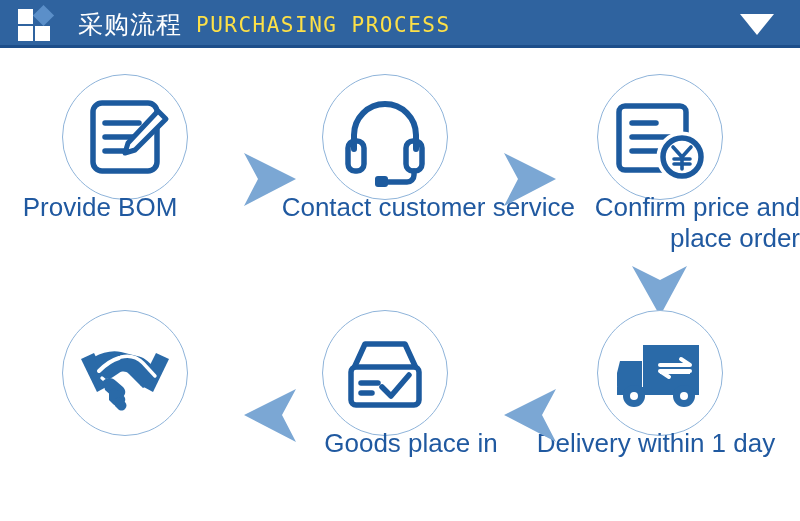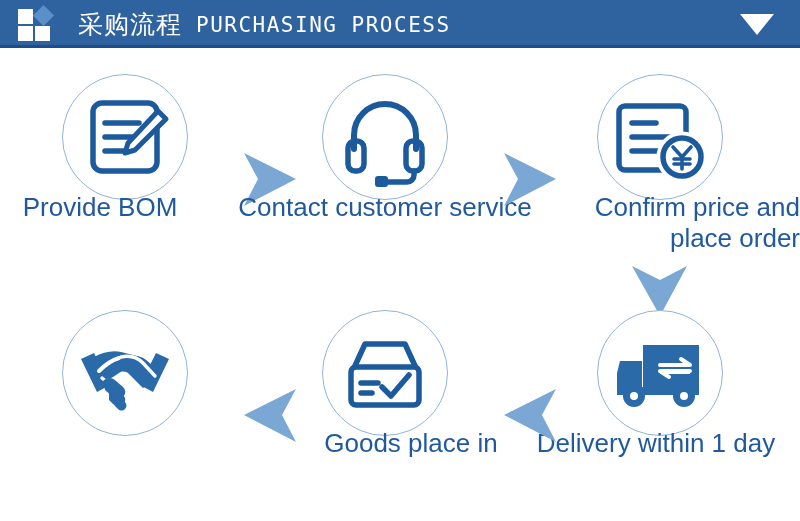--- a/index.html
+++ b/index.html
@@ -31,21 +31,21 @@
     background:#5b8fc9;transform:rotate(45deg);
   }
 
   .title-cn{
     position:absolute;left:78px;top:8px;
     font-size:25px;color:#ffffff;letter-spacing:1px;
     line-height:32px;white-space:nowrap;
   }
   .title-en{
     position:absolute;left:196px;top:12px;
-    font-size:21px;color:#ffffff;letter-spacing:1.5px;
+    font-size:21px;color:#fde047;letter-spacing:1.5px;
     line-height:26px;white-space:nowrap;
     font-family:"DejaVu Sans Mono", monospace;
   }
   .hdr-caret{
     position:absolute;right:26px;top:14px;
     width:0;height:0;
     border-left:17px solid transparent;
     border-right:17px solid transparent;
     border-top:21px solid #ffffff;
   }
@@ -120,21 +120,21 @@
     <div class="circle">
       <svg width="124" height="124" viewBox="0 0 124 124">
         <path d="M31 74 V60 a31 31 0 0 1 62 0 V74" fill="none" stroke="#1c5a9e" stroke-width="6" stroke-linecap="round"></path>
         <rect x="25" y="66" width="16" height="30" rx="7" ry="7" fill="none" stroke="#1c5a9e" stroke-width="5.5"></rect>
         <rect x="83" y="66" width="16" height="30" rx="7" ry="7" fill="none" stroke="#1c5a9e" stroke-width="5.5"></rect>
         <path d="M91 96 V100 a7 7 0 0 1 -7 7 H64" fill="none" stroke="#1c5a9e" stroke-width="5.5" stroke-linecap="round"></path>
         <rect x="52" y="101" width="13" height="11" rx="3" ry="3" fill="#1c5a9e"></rect>
       </svg>
     </div>
   </div>
-  <div class="label" style="left:195px;top:144px;width:380px;">Contact customer service</div>
+  <div class="label" style="left:195px;top:144px;width:380px;text-align:right;">Contact customer service</div>
 
   <div class="arrow" style="left:498px;top:101px;">
     <svg width="64" height="62" viewBox="0 0 64 62">
       <path d="M6 4 L58 30 L6 57 L20 30 Z" fill="#7ba7d4"></path>
     </svg>
   </div>
 
   <div class="node" style="left:597px;top:26px;">
     <div class="circle">
       <svg width="124" height="124" viewBox="0 0 124 124">

